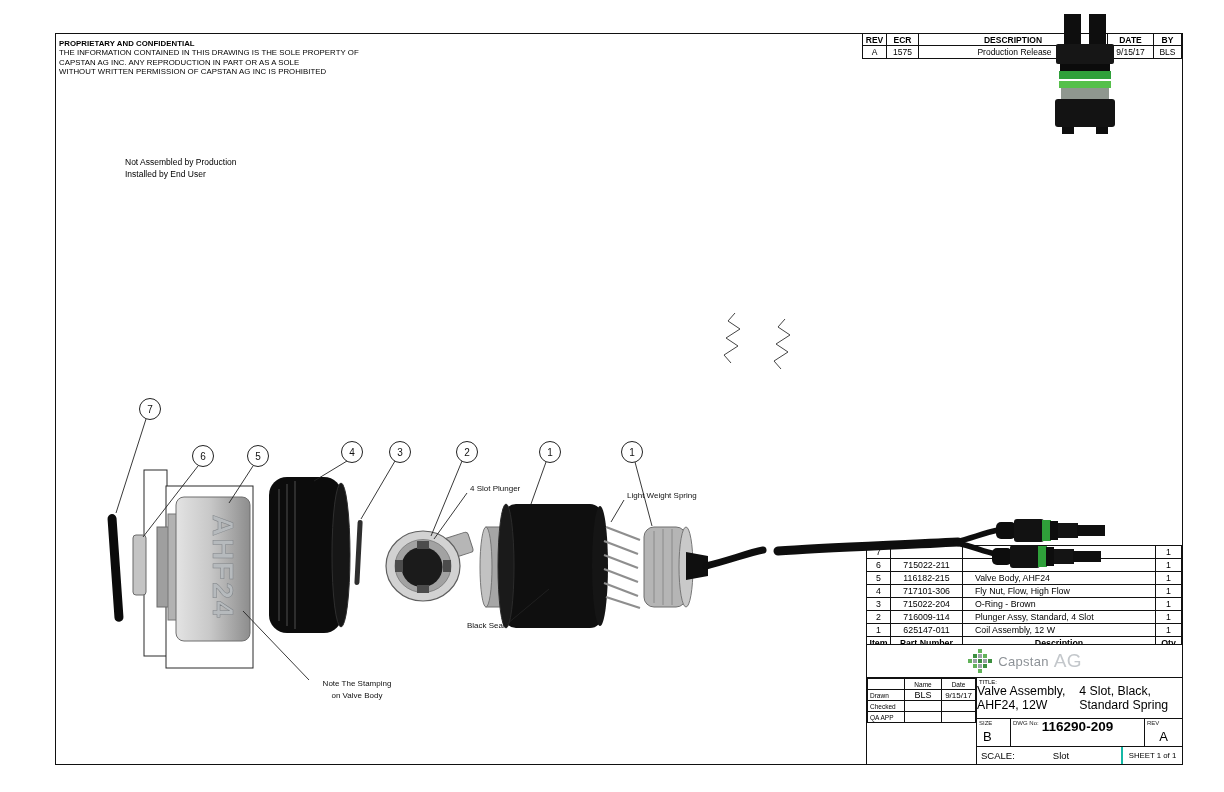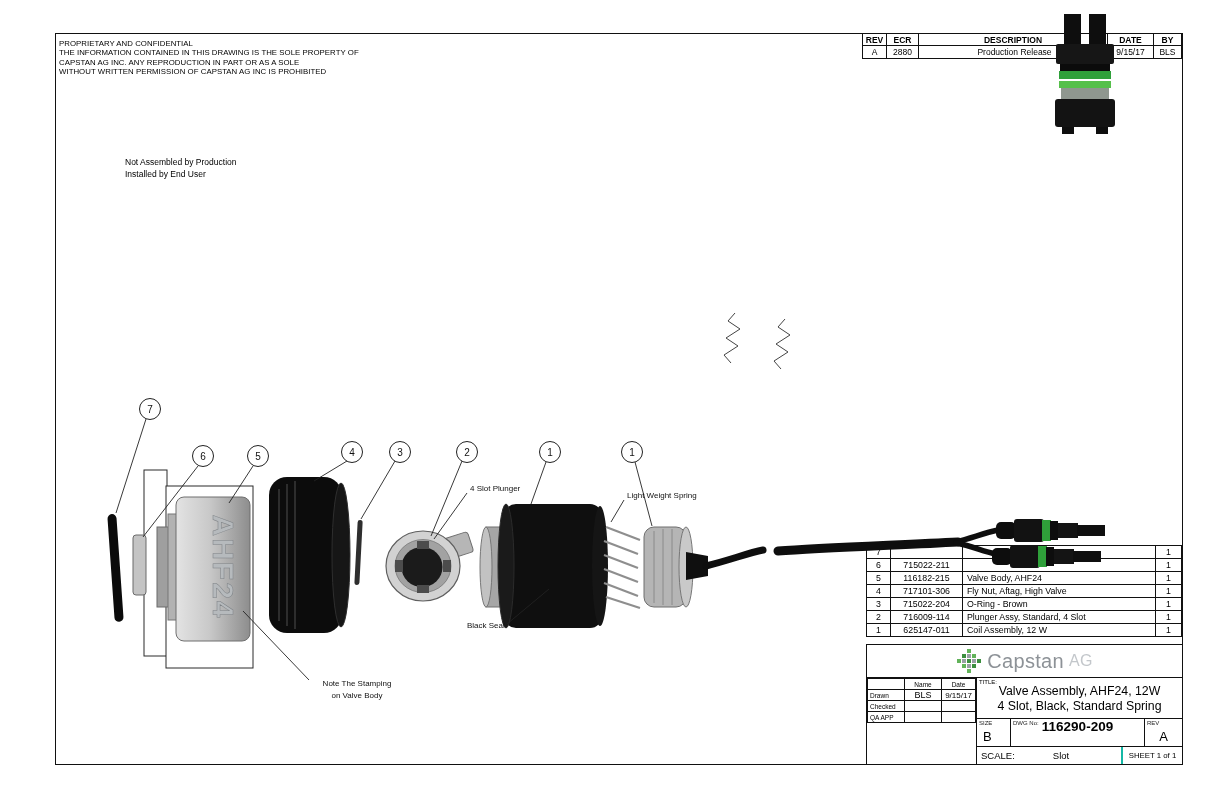--- a/index.html
+++ b/index.html
@@ -1,51 +1,51 @@
 <!DOCTYPE html>
 <html><head>
 <meta charset="utf-8">
 <style>
   html,body{margin:0;padding:0}
   body{width:1224px;height:792px;position:relative;background:#fff;
        font-family:"Liberation Sans",sans-serif;color:#000;overflow:hidden}
   .abs{position:absolute}
   #frame{left:55px;top:33px;width:1126px;height:730px;border:1px solid #111}
   #prop{left:59px;top:39px;font-size:7.8px;line-height:9.4px;letter-spacing:.05px}
-  #prop .t{font-weight:normal}
+  #prop .t{font-weight:bold}
   #note{left:125px;top:156px;font-size:8.5px;line-height:12px}
   table{border-collapse:collapse;table-layout:fixed}
   td,th{overflow:hidden;white-space:nowrap}
   #rev{left:862px;top:33px;width:319px}
   #rev th,#rev td{border:1px solid #111;font-size:8.5px;padding:0}
   #rev th{height:11px;font-weight:bold;text-align:center}
   #rev td{height:12px}
   #rev .l{text-align:center;padding-left:3px}
   #rev .c{text-align:center}
   #bom{left:866px;top:545px;width:315px}
   #bom td,#bom th{border:1px solid #111;font-size:8.8px;height:12px;padding:0}
   #bom th{font-weight:bold;text-align:center}
   #bom td.c{text-align:center}
-  #bom td.l{text-align:left;padding-left:4px}
+  #bom td.l{text-align:left;padding-left:12px}
   #tblock{left:866px;top:644px;width:315px;height:119px;border:1px solid #111;
           display:flex;flex-direction:column;background:#fff}
   #tb-logo{height:32px;border-bottom:1px solid #111;display:flex;align-items:center;
            justify-content:center;gap:5px}
-  #tb-logo .cap{font-size:20px;color:#8d9297;letter-spacing:.3px}
-  #tb-logo .ag{font-size:16px;color:#c3c7cb;letter-spacing:.3px}
+  #tb-logo .cap{font-size:13px;color:#8d9297;letter-spacing:.3px}
+  #tb-logo .ag{font-size:19px;color:#c3c7cb;letter-spacing:.3px}
   #tb-main{flex:1;display:flex;min-height:0}
   #tb-left{width:109px;border-right:1px solid #111}
   #nd{width:100%}
   #nd td{border:1px solid #111;font-size:6.5px;height:10px;padding:0 2px}
   #nd td.hdr{text-align:center}
   #nd td.val{font-size:9px;text-align:center}
   #nd td.vd{font-size:8px;text-align:center}
   #tb-right{flex:1;display:flex;flex-direction:column}
   #tb-title{height:40px;border-bottom:1px solid #111;position:relative;display:flex;
-            flex-direction:column;justify-content:center;align-items:center;gap:1px}
+            flex-direction:row;justify-content:center;align-items:center;gap:1px}
   #tb-title .lab{position:absolute;left:2px;top:1px;font-size:6px}
   #tb-title .t1,#tb-title .t2{font-size:12.3px}
   #tb-sdr{height:27px;border-bottom:1px solid #111;display:flex}
   #tb-sdr .cs{width:33px;border-right:1px solid #111;position:relative}
   #tb-sdr .cd{flex:1;border-right:1px solid #111;position:relative}
   #tb-sdr .cr{width:37px;position:relative}
   .mini{position:absolute;left:2px;top:1px;font-size:6px;color:#222}
   .bigv{position:absolute;left:0;right:0;top:10px;text-align:center;font-size:13px}
   #tb-sdr .cs .bigv{text-align:left;padding-left:6px}
   .dwgv{font-weight:bold;font-size:13.5px;top:0}
@@ -92,21 +92,21 @@
   <tbody>
       <tr>
     <th>REV</th>
     <th>ECR</th>
     <th>DESCRIPTION</th>
     <th>DATE</th>
     <th>BY</th>
   </tr>
   <tr>
     <td class="c">A</td>
-    <td class="c">2880</td>
+    <td class="c">1575</td>
     <td class="l">Production Release</td>
     <td class="c">9/15/17</td>
     <td class="c">BLS</td>
   </tr>
 </tbody>
   </table>
 
 <table class="abs" id="bom">
   <colgroup>
       <col style="width:24px">
@@ -129,40 +129,46 @@
   </tr>
   <tr>
     <td class="c">5</td>
     <td class="c">116182-215</td>
     <td class="l">Valve Body, AHF24</td>
     <td class="c">1</td>
   </tr>
   <tr>
     <td class="c">4</td>
     <td class="c">717101-306</td>
-    <td class="l">Fly Nut, Aftag, High Valve</td>
+    <td class="l">Fly Nut, Flow, High Flow</td>
     <td class="c">1</td>
   </tr>
   <tr>
     <td class="c">3</td>
     <td class="c">715022-204</td>
     <td class="l">O-Ring - Brown</td>
     <td class="c">1</td>
   </tr>
   <tr>
     <td class="c">2</td>
     <td class="c">716009-114</td>
     <td class="l">Plunger Assy, Standard, 4 Slot</td>
     <td class="c">1</td>
   </tr>
   <tr>
     <td class="c">1</td>
     <td class="c">625147-011</td>
     <td class="l">Coil Assembly, 12 W</td>
     <td class="c">1</td>
+  </tr>
+  <tr>
+    <th>Item</th>
+    <th>Part Number</th>
+    <th>Description</th>
+    <th>Qty</th>
   </tr>
 </tbody>
   </table>
 
 <div class="abs" id="tblock">
   <div id="tb-logo">
     <svg width="26" height="26" viewBox="0 0 26 26">
       <g>
         <rect x="11" y="1" width="4" height="4" fill="#62b35a"></rect>
         <rect x="6" y="6" width="4" height="4" fill="#3c8f3f"></rect>

